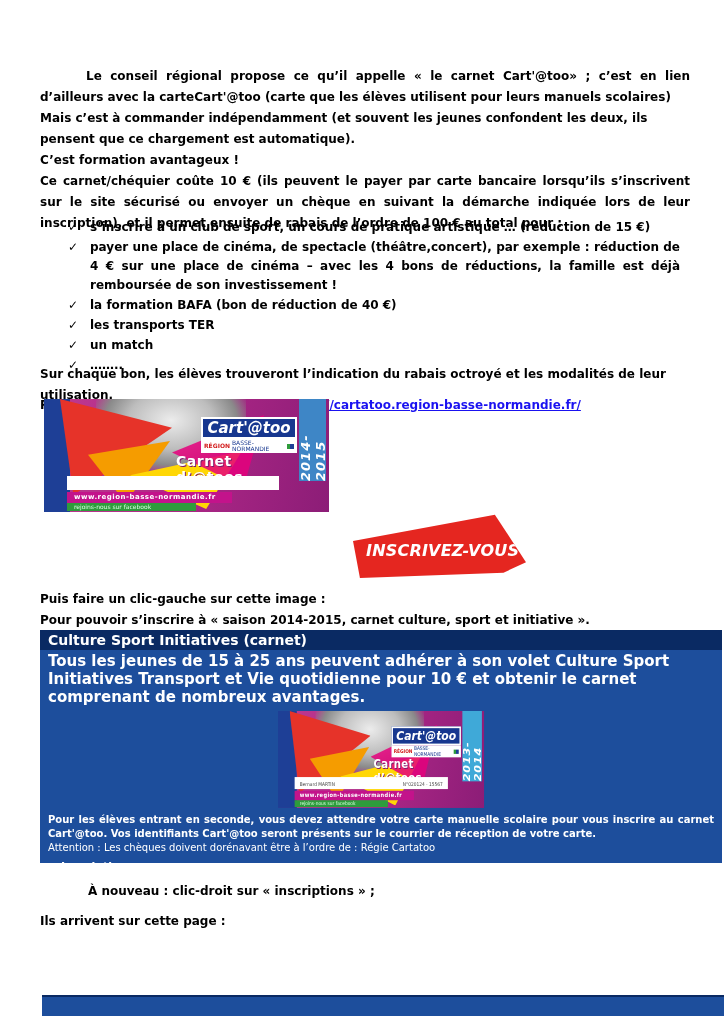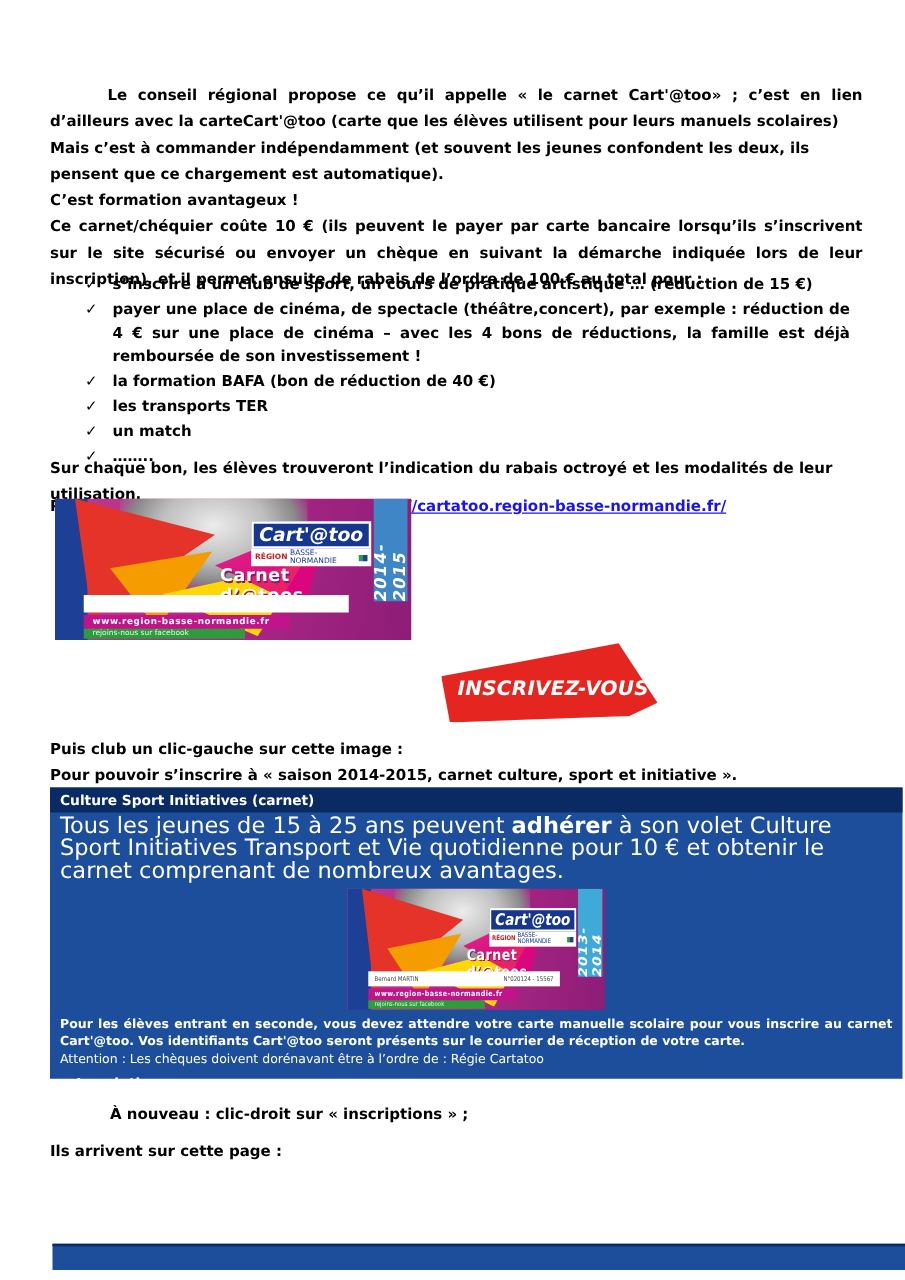--- a/index.html
+++ b/index.html
@@ -49,22 +49,22 @@
   .fb-strip{position:absolute;left:23px;top:104px;width:122px;height:8px;background:#2e9c3c;color:#d8ffe0;
             font-size:6px;line-height:8px;padding-left:7px;}
   
   .banner{position:absolute;left:353px;top:512px;width:173px;height:66px;background:#e52620;
           clip-path:polygon(0 44%,82% 4%,100% 76%,87% 92%,4% 100%);}
   .banner span{position:absolute;left:13px;top:29px;color:#fff;font-weight:bold;font-style:italic;
                font-size:16px;letter-spacing:.2px;}
   
   .bluebox{position:absolute;left:40px;top:630px;width:682px;height:233px;background:#1d4e9c;
            color:#fff;box-sizing:border-box;}
-  .bb-header{background:#0a2a63;font-size:11px;font-weight:bold;padding:3px 8px 2px;line-height:15px;}
-  .bb-body{font-size:18px;line-height:18px;padding:2px 8px 0;}
+  .bb-header{background:#0a2a63;font-size:14px;font-weight:bold;padding:3px 8px 2px;line-height:15px;}
+  .bb-body{font-size:15px;line-height:18px;padding:2px 8px 0;font-weight:bold;}
   .bb-note{font-size:10px;line-height:14px;padding:2px 8px 0;text-align:justify;font-weight:bold;}
   .bb-note2{font-size:10px;line-height:14px;padding:0 8px;}
   .bb-link{display:inline-block;margin:3px 0 0 8px;font-size:11px;font-weight:bold;
            text-decoration:underline;color:#fff;cursor:pointer;}
   .card-sm-outer{width:206px;height:97px;position:relative;margin:5px auto 3px;}
   .card-sm-outer .card{transform:scale(0.723,0.858);transform-origin:0 0;}
   .bottom-strip{position:absolute;left:42px;top:995px;width:682px;height:21px;background:#1d4e9c;
                 border-top:2px solid #0a2a63;box-sizing:border-box;}
   .card1-wrap{position:absolute;left:44px;top:399px;}
 </style>
@@ -134,21 +134,21 @@
       <div class="white-strip"></div>
       <div class="url-strip">www.region-basse-normandie.fr</div>
       <div class="fb-strip">rejoins-nous sur facebook</div>
     </div>
   </div>
 
   <div class="banner">
     <span>INSCRIVEZ-VOUS</span>
   </div>
 
-  <p class="p" style="top:577px;"><span>Puis club un clic-gauche sur  cette image   :</span><br>
+  <p class="p" style="top:577px;"><span>Puis faire un clic-gauche sur  cette image   :</span><br>
   <span>Pour pouvoir s’inscrire à « saison 2014-2015, carnet culture, sport et initiative ».</span><br>
   <span>Puis ils vont arriver sur une page avec :</span></p>
 
   <div class="bluebox">
     <div class="bb-header">Culture Sport Initiatives (carnet)</div>
     <div class="bb-body"><span>Tous les jeunes de 15 à 25 ans peuvent </span><b>adhérer</b><span> à son volet Culture Sport Initiatives Transport et Vie quotidienne pour 10 € et obtenir le carnet comprenant de nombreux avantages.</span></div>
 
     
     <div class="card-sm-outer">
       <div class="card">

